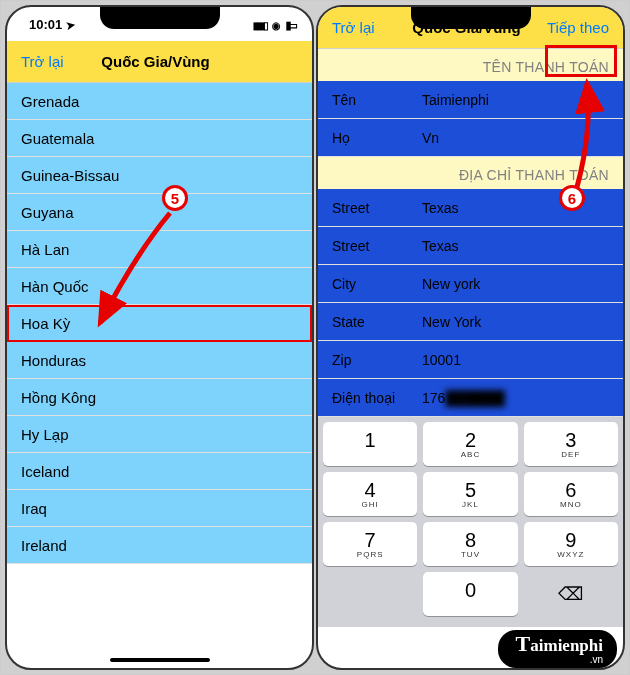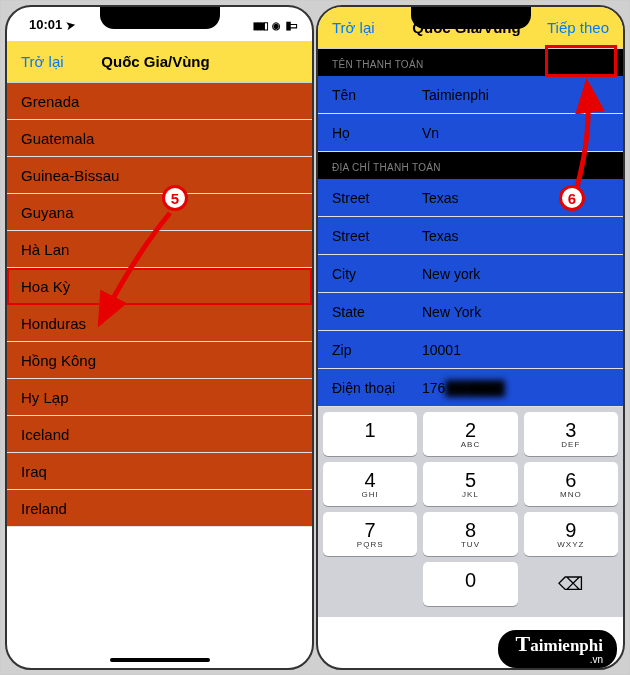--- a/index.html
+++ b/index.html
@@ -62,30 +62,31 @@
     .content { flex: 1; overflow: hidden; display:flex; flex-direction:column; }
     .list { flex:1; overflow-y:auto; }
     .row {
       height: 37px;
       display: flex;
       align-items: center;
       padding: 0 14px;
       border-bottom: 1px solid #e0e0e0;
       font-size: 15px;
       color: #000;
-      background:#c2410c;
+      background:#7dd3fc;
     }
     .row.selected { outline: 2px solid #e60000; outline-offset:-2px; }
     .section-hdr {
-      background: #000000;
+      background: #fef9c3;
       color: #818181;
-      font-size: 10px;
+      font-size: 14px;
       padding: 10px 14px 6px;
       text-transform: uppercase;
       letter-spacing: .3px;
+      text-align: right;
     }
     .form-row {
       display:flex;
       align-items:center;
       height: 38px;
       padding: 0 14px;
       border-bottom: 1px solid #e0e0e0;
       font-size:14px;
       background:#1d4ed8;
     }
@@ -169,20 +170,21 @@
       <span class="title">Quốc Gia/Vùng</span>
       <span></span>
     </div>
     <div class="content">
       <div class="list" id="country-list">
           <div class="row">Grenada</div>
           <div class="row">Guatemala</div>
           <div class="row">Guinea-Bissau</div>
           <div class="row">Guyana</div>
           <div class="row">Hà Lan</div>
+          <div class="row">Hàn Quốc</div>
           <div class="row selected">Hoa Kỳ</div>
           <div class="row">Honduras</div>
           <div class="row">Hồng Kông</div>
           <div class="row">Hy Lạp</div>
           <div class="row">Iceland</div>
           <div class="row">Iraq</div>
           <div class="row">Ireland</div>
         </div>
     </div>
     <div class="home-ind"></div>

